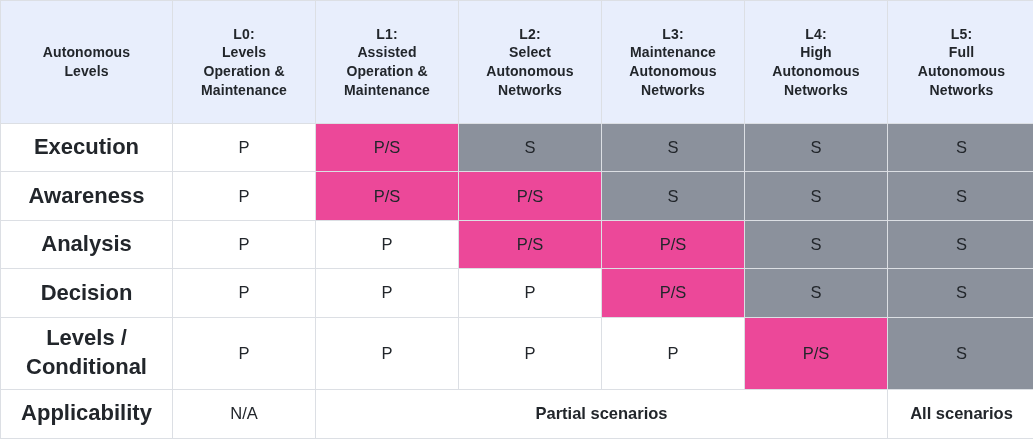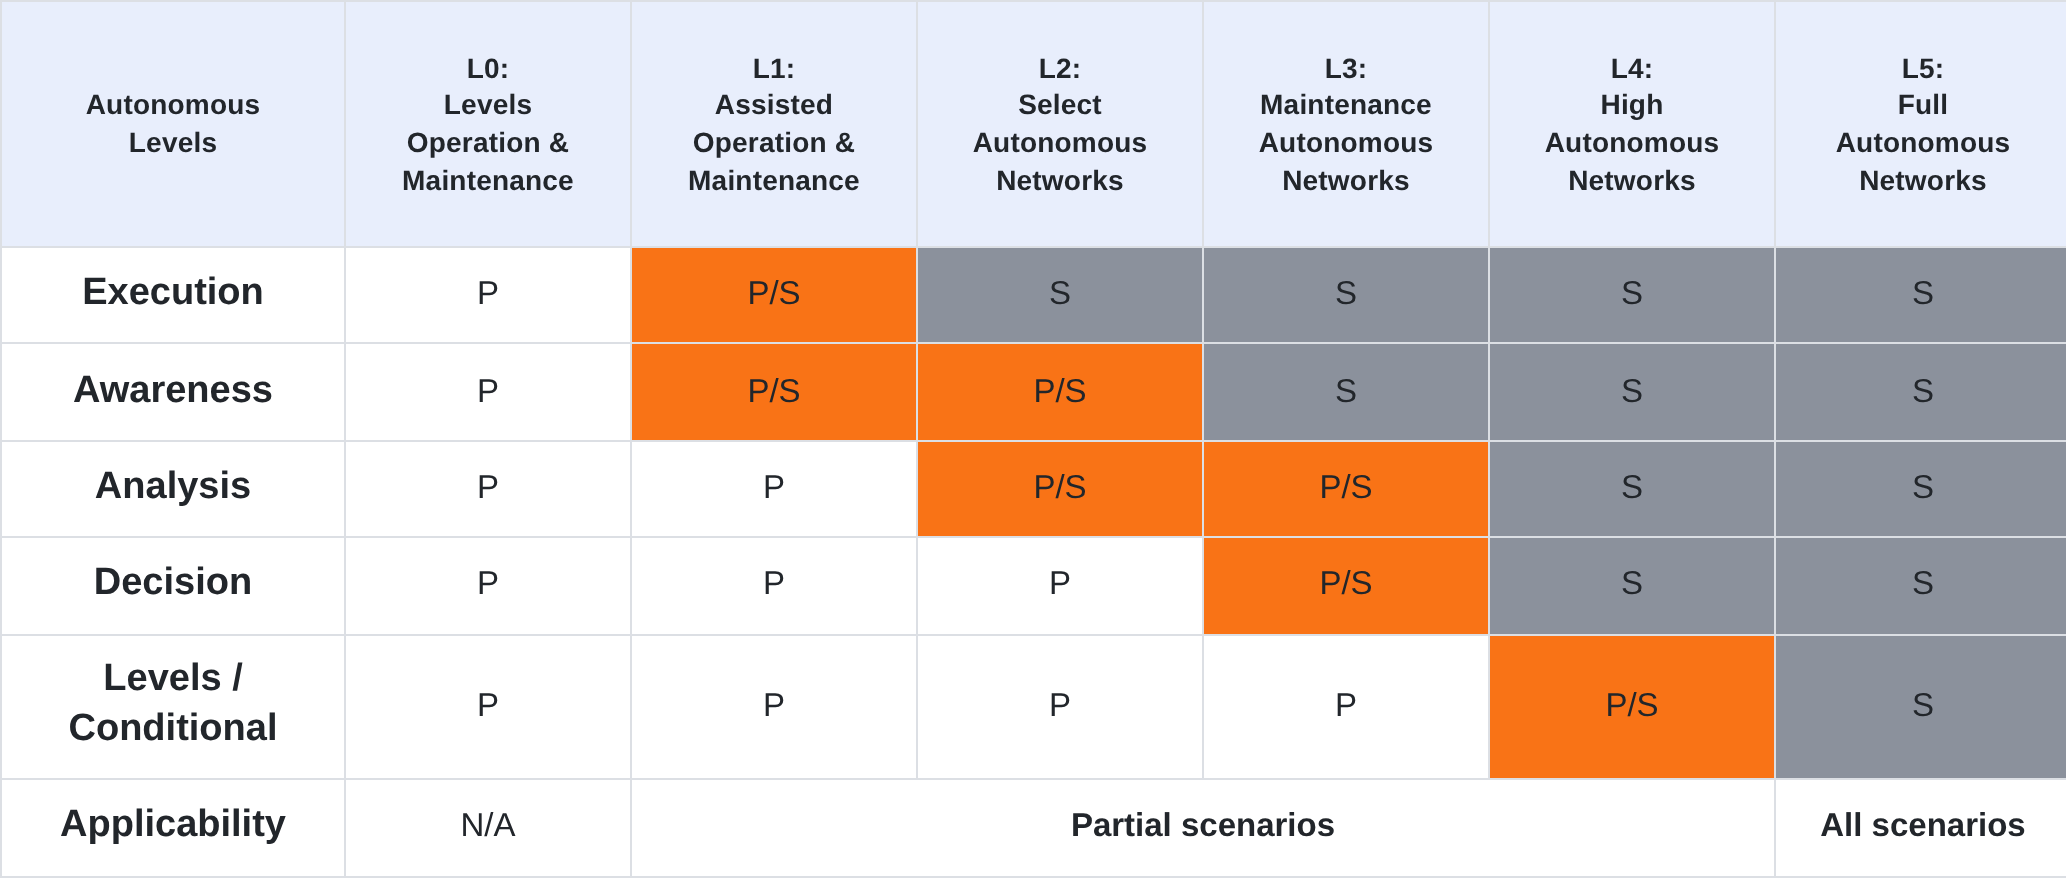--- a/index.html
+++ b/index.html
@@ -45,31 +45,31 @@
   }
   .hdr-line { display: block; }
 
   
   tbody tr { height: 47px; }
   tbody tr.row-tall { height: 70px; }
   tbody tr.row-applicability { height: 48px; }
 
   th.row-header {
     background: #ffffff;
-    font-size: 19px;
+    font-size: 22px;
     font-weight: bold;
     line-height: 1.3;
   }
   td.cell {
     font-size: 16.5px;
     font-weight: normal;
     background: #ffffff;
   }
   td.cell.state-p   { background: #ffffff; }
-  td.cell.state-ps  { background: #f97316; }
+  td.cell.state-ps  { background: #ec4899; }
   td.cell.state-s   { background: #8b919c; }
 
   td.cell.span-note {
     font-weight: bold;
     background: #ffffff;
   }
 </style>
 </head>
 <body>
 

